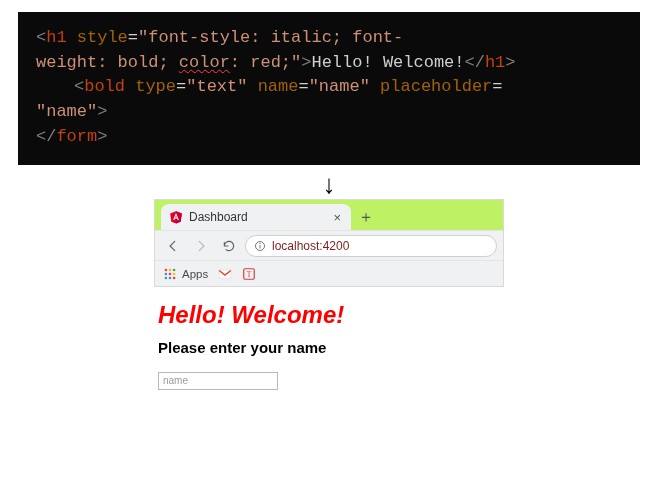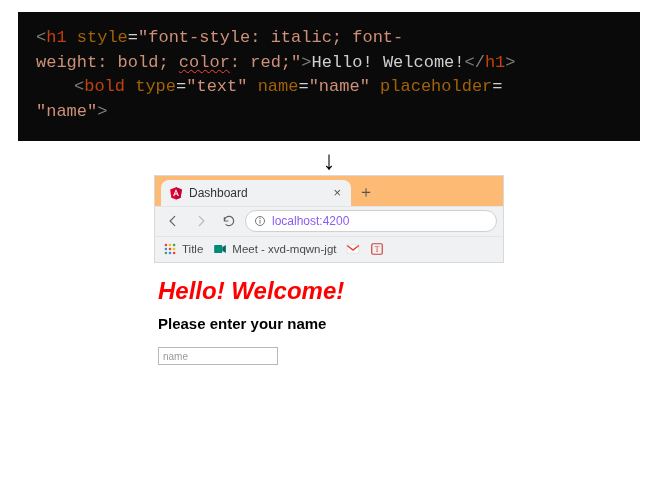--- a/index.html
+++ b/index.html
@@ -56,21 +56,21 @@
     margin: 0 auto;
   }
   .browser-chrome {
     background: #f0f1f2;
     border: 1px solid #d8d9da;
   }
   .tabbar {
     display: flex;
     align-items: center;
     height: 30px;
-    background: #fdba74;
+    background: #bef264;
     padding-left: 6px;
     gap: 4px;
   }
   .tab {
     display: flex;
     align-items: center;
     gap: 6px;
     background: #f0f1f2;
     height: 26px;
     padding: 0 10px 0 8px;
@@ -111,21 +111,21 @@
   .urlbox {
     flex: 1;
     display: flex;
     align-items: center;
     height: 22px;
     background: #fff;
     border: 1px solid #d0d0d0;
     border-radius: 12px;
     padding: 0 8px;
     font-size: 12px;
-    color: #8b5cf6;
+    color: #7f1d1d;
     gap: 6px;
   }
   .urlbox .info { font-size: 12px; }
   .bookbar {
     display: flex;
     align-items: center;
     height: 26px;
     gap: 10px;
     padding: 0 8px;
     font-size: 11.5px;
@@ -185,20 +185,23 @@
     <span class="tok-str">weight: bold; </span><span class="tok-str spell-underline">color</span><span class="tok-str">: red;"</span><span class="tok-punct">&gt;</span><span class="tok-text">Hello! Welcome!</span><span class="tok-punct">&lt;/</span><span class="tok-tag">h1</span><span class="tok-punct">&gt;</span>
   </div>
   <div style="padding-left: 38px;">
     <span class="tok-punct">&lt;</span><span class="tok-tag">bold</span>
     <span class="tok-attr">type</span><span class="tok-eq">=</span><span class="tok-str">"text"</span>
     <span class="tok-attr">name</span><span class="tok-eq">=</span><span class="tok-str">"name"</span>
     <span class="tok-attr">placeholder</span><span class="tok-eq">=</span>
   </div>
   <div>
     <span class="tok-str">"name"</span><span class="tok-punct">&gt;</span>
+  </div>
+  <div>
+    <span class="tok-punct">&lt;/</span><span class="tok-tag">form</span><span class="tok-punct">&gt;</span>
   </div>
 </div>
 
 <div class="arrow-row">
   <span class="arrow-glyph">↓</span>
 </div>
 
 <div class="browser-wrap">
   <div class="browser-chrome">
 
@@ -253,30 +256,21 @@
               <circle cx="12" cy="5" r="2.2" fill="#fbbc05"></circle>
               <circle cx="19" cy="5" r="2.2" fill="#34a853"></circle>
             <circle cx="5" cy="12" r="2.2" fill="#4285f4"></circle>
               <circle cx="12" cy="12" r="2.2" fill="#ea4335"></circle>
               <circle cx="19" cy="12" r="2.2" fill="#fbbc05"></circle>
             <circle cx="5" cy="19" r="2.2" fill="#34a853"></circle>
               <circle cx="12" cy="19" r="2.2" fill="#4285f4"></circle>
               <circle cx="19" cy="19" r="2.2" fill="#ea4335"></circle>
           </svg>
         </span>
-        <span>Title</span>
-      </div>
-      <div class="bk-item">
-        <span class="bk-ico">
-          <svg width="14" height="14" viewBox="0 0 24 24">
-              <rect x="2" y="5" width="14" height="14" rx="2" fill="#00897b"></rect>
-              <polygon points="16,9 22,5 22,19 16,15" fill="#00695c"></polygon>
-            </svg>
-        </span>
-        <span>Meet - xvd-mqwn-jgt</span>
+        <span>Apps</span>
       </div>
       <div class="bk-item">
         <span class="bk-ico">
           <svg width="14" height="14" viewBox="0 0 24 24">
               <rect x="2" y="5" width="20" height="14" fill="#fff" stroke="#d8d8d8"></rect>
               <polyline points="2,6 12,14 22,6" fill="none" stroke="#ea4335" stroke-width="2.5"></polyline>
             </svg>
         </span>
       </div>
       <div class="bk-item">

